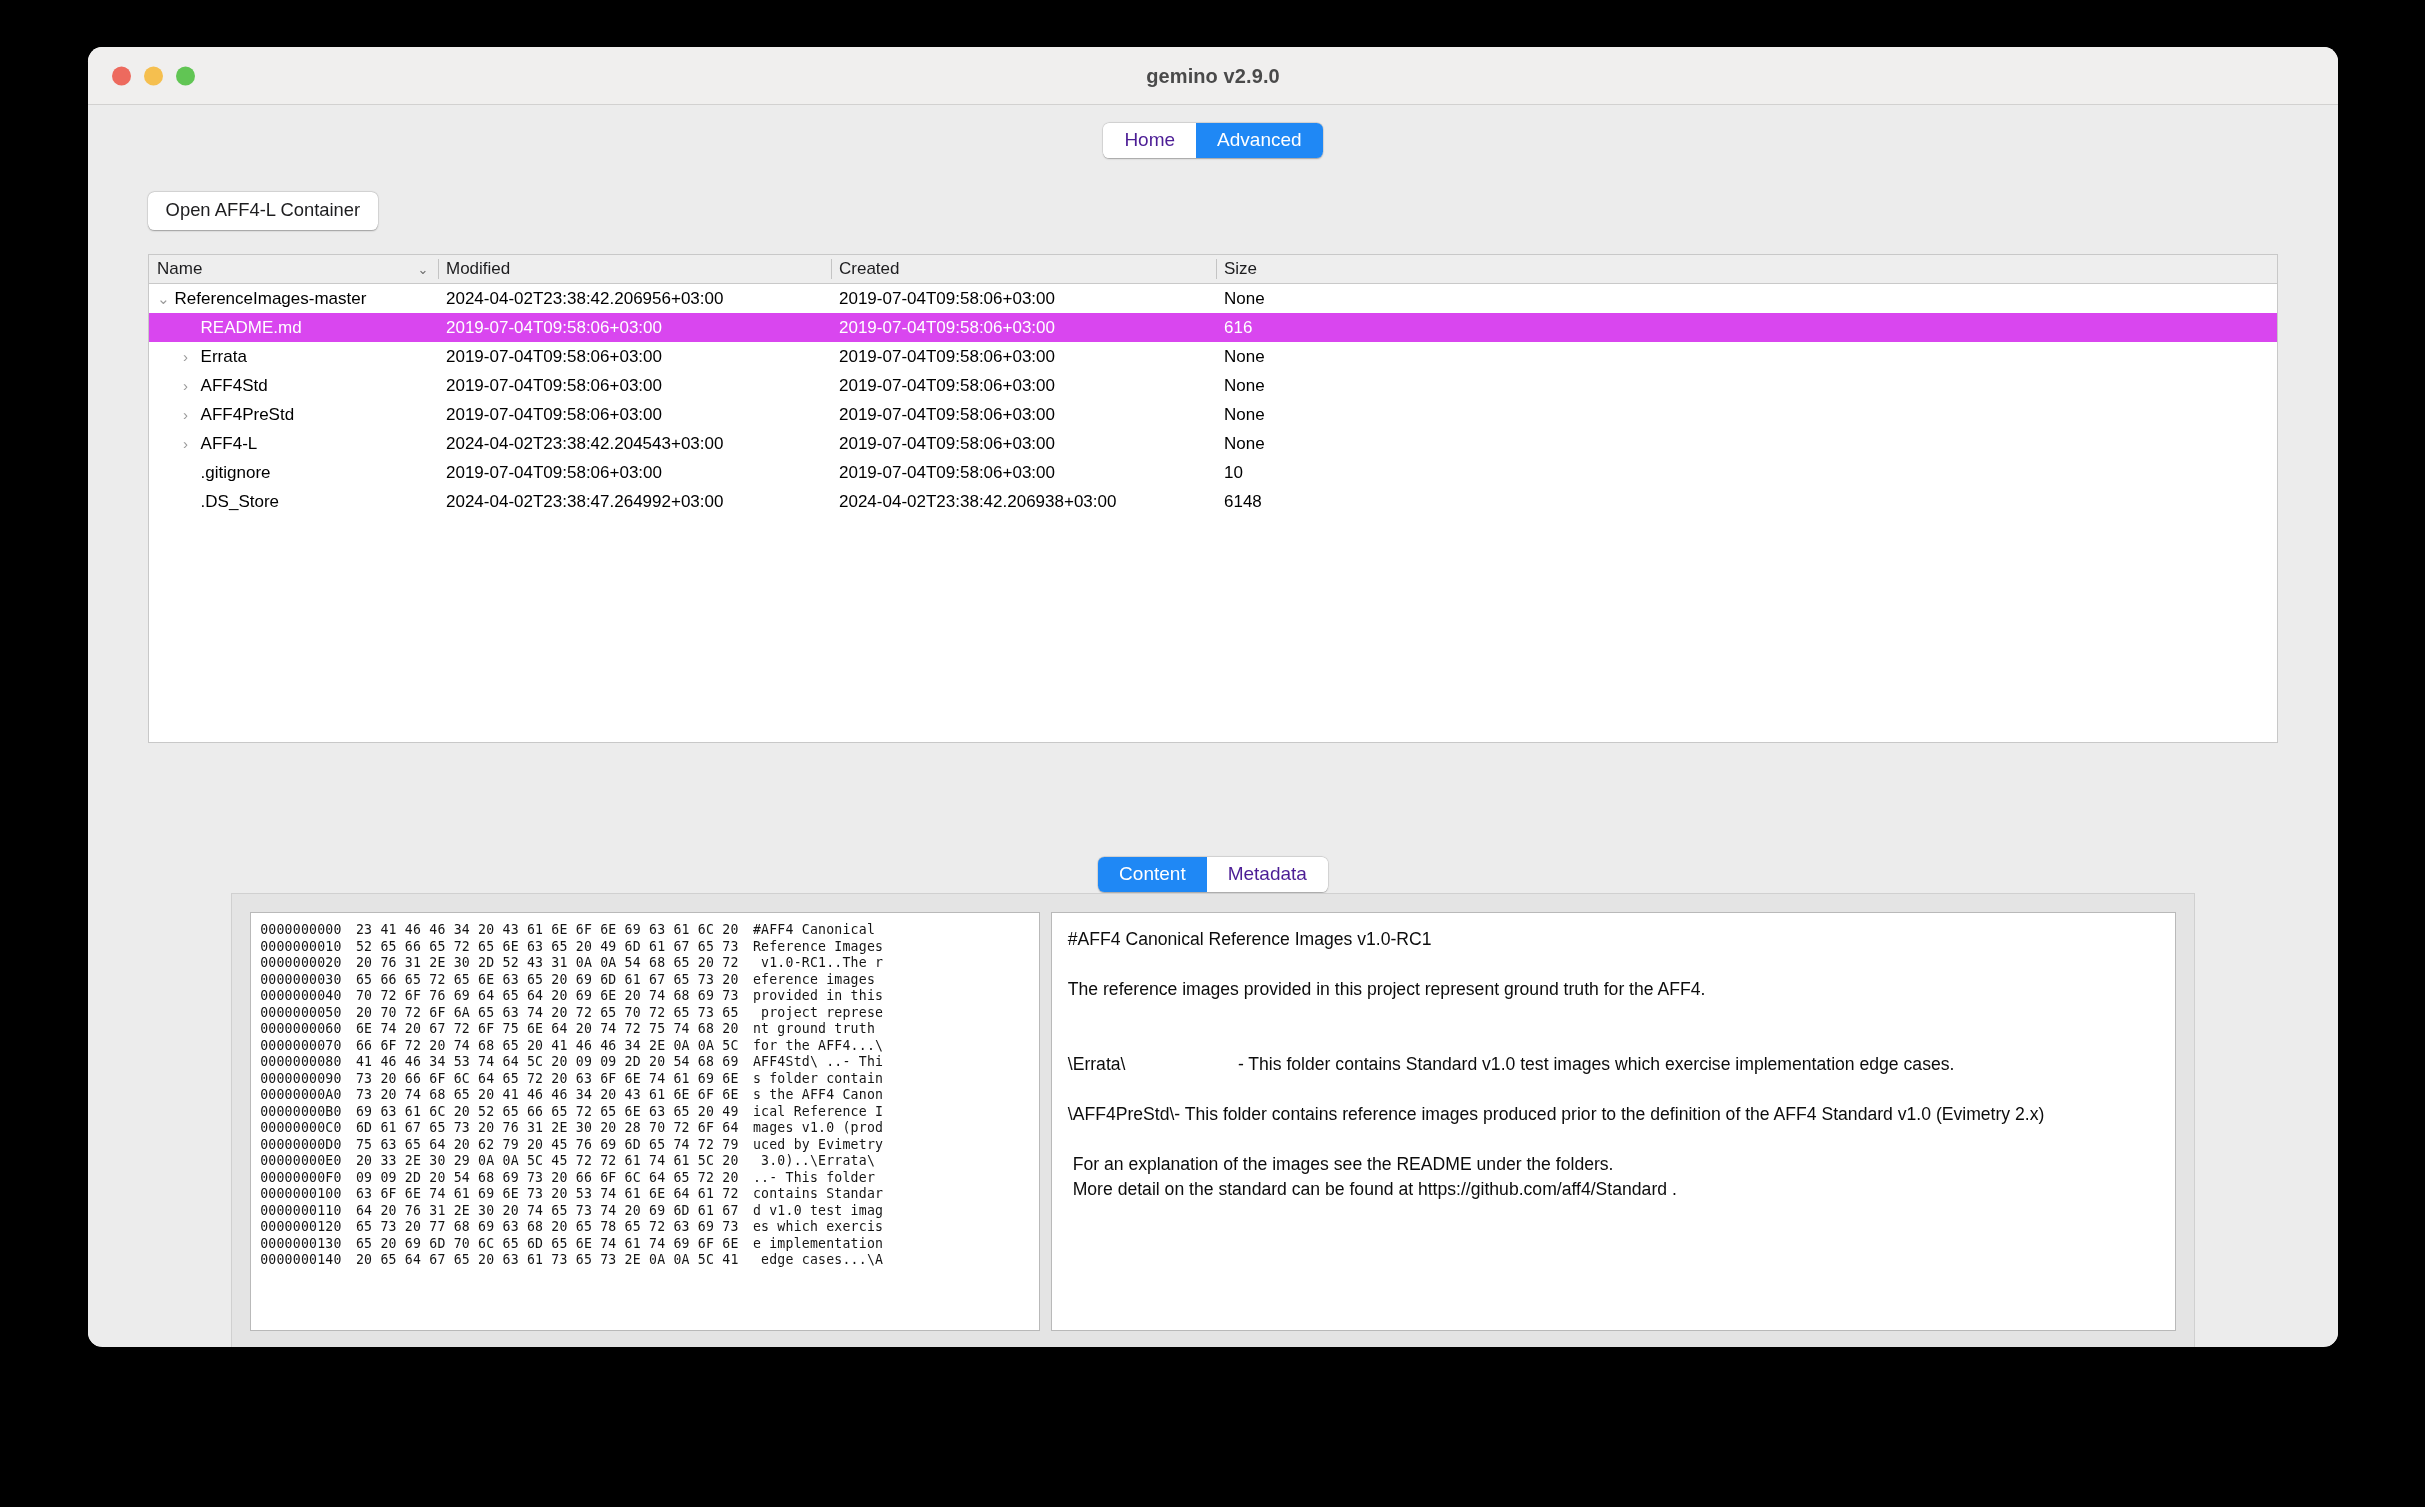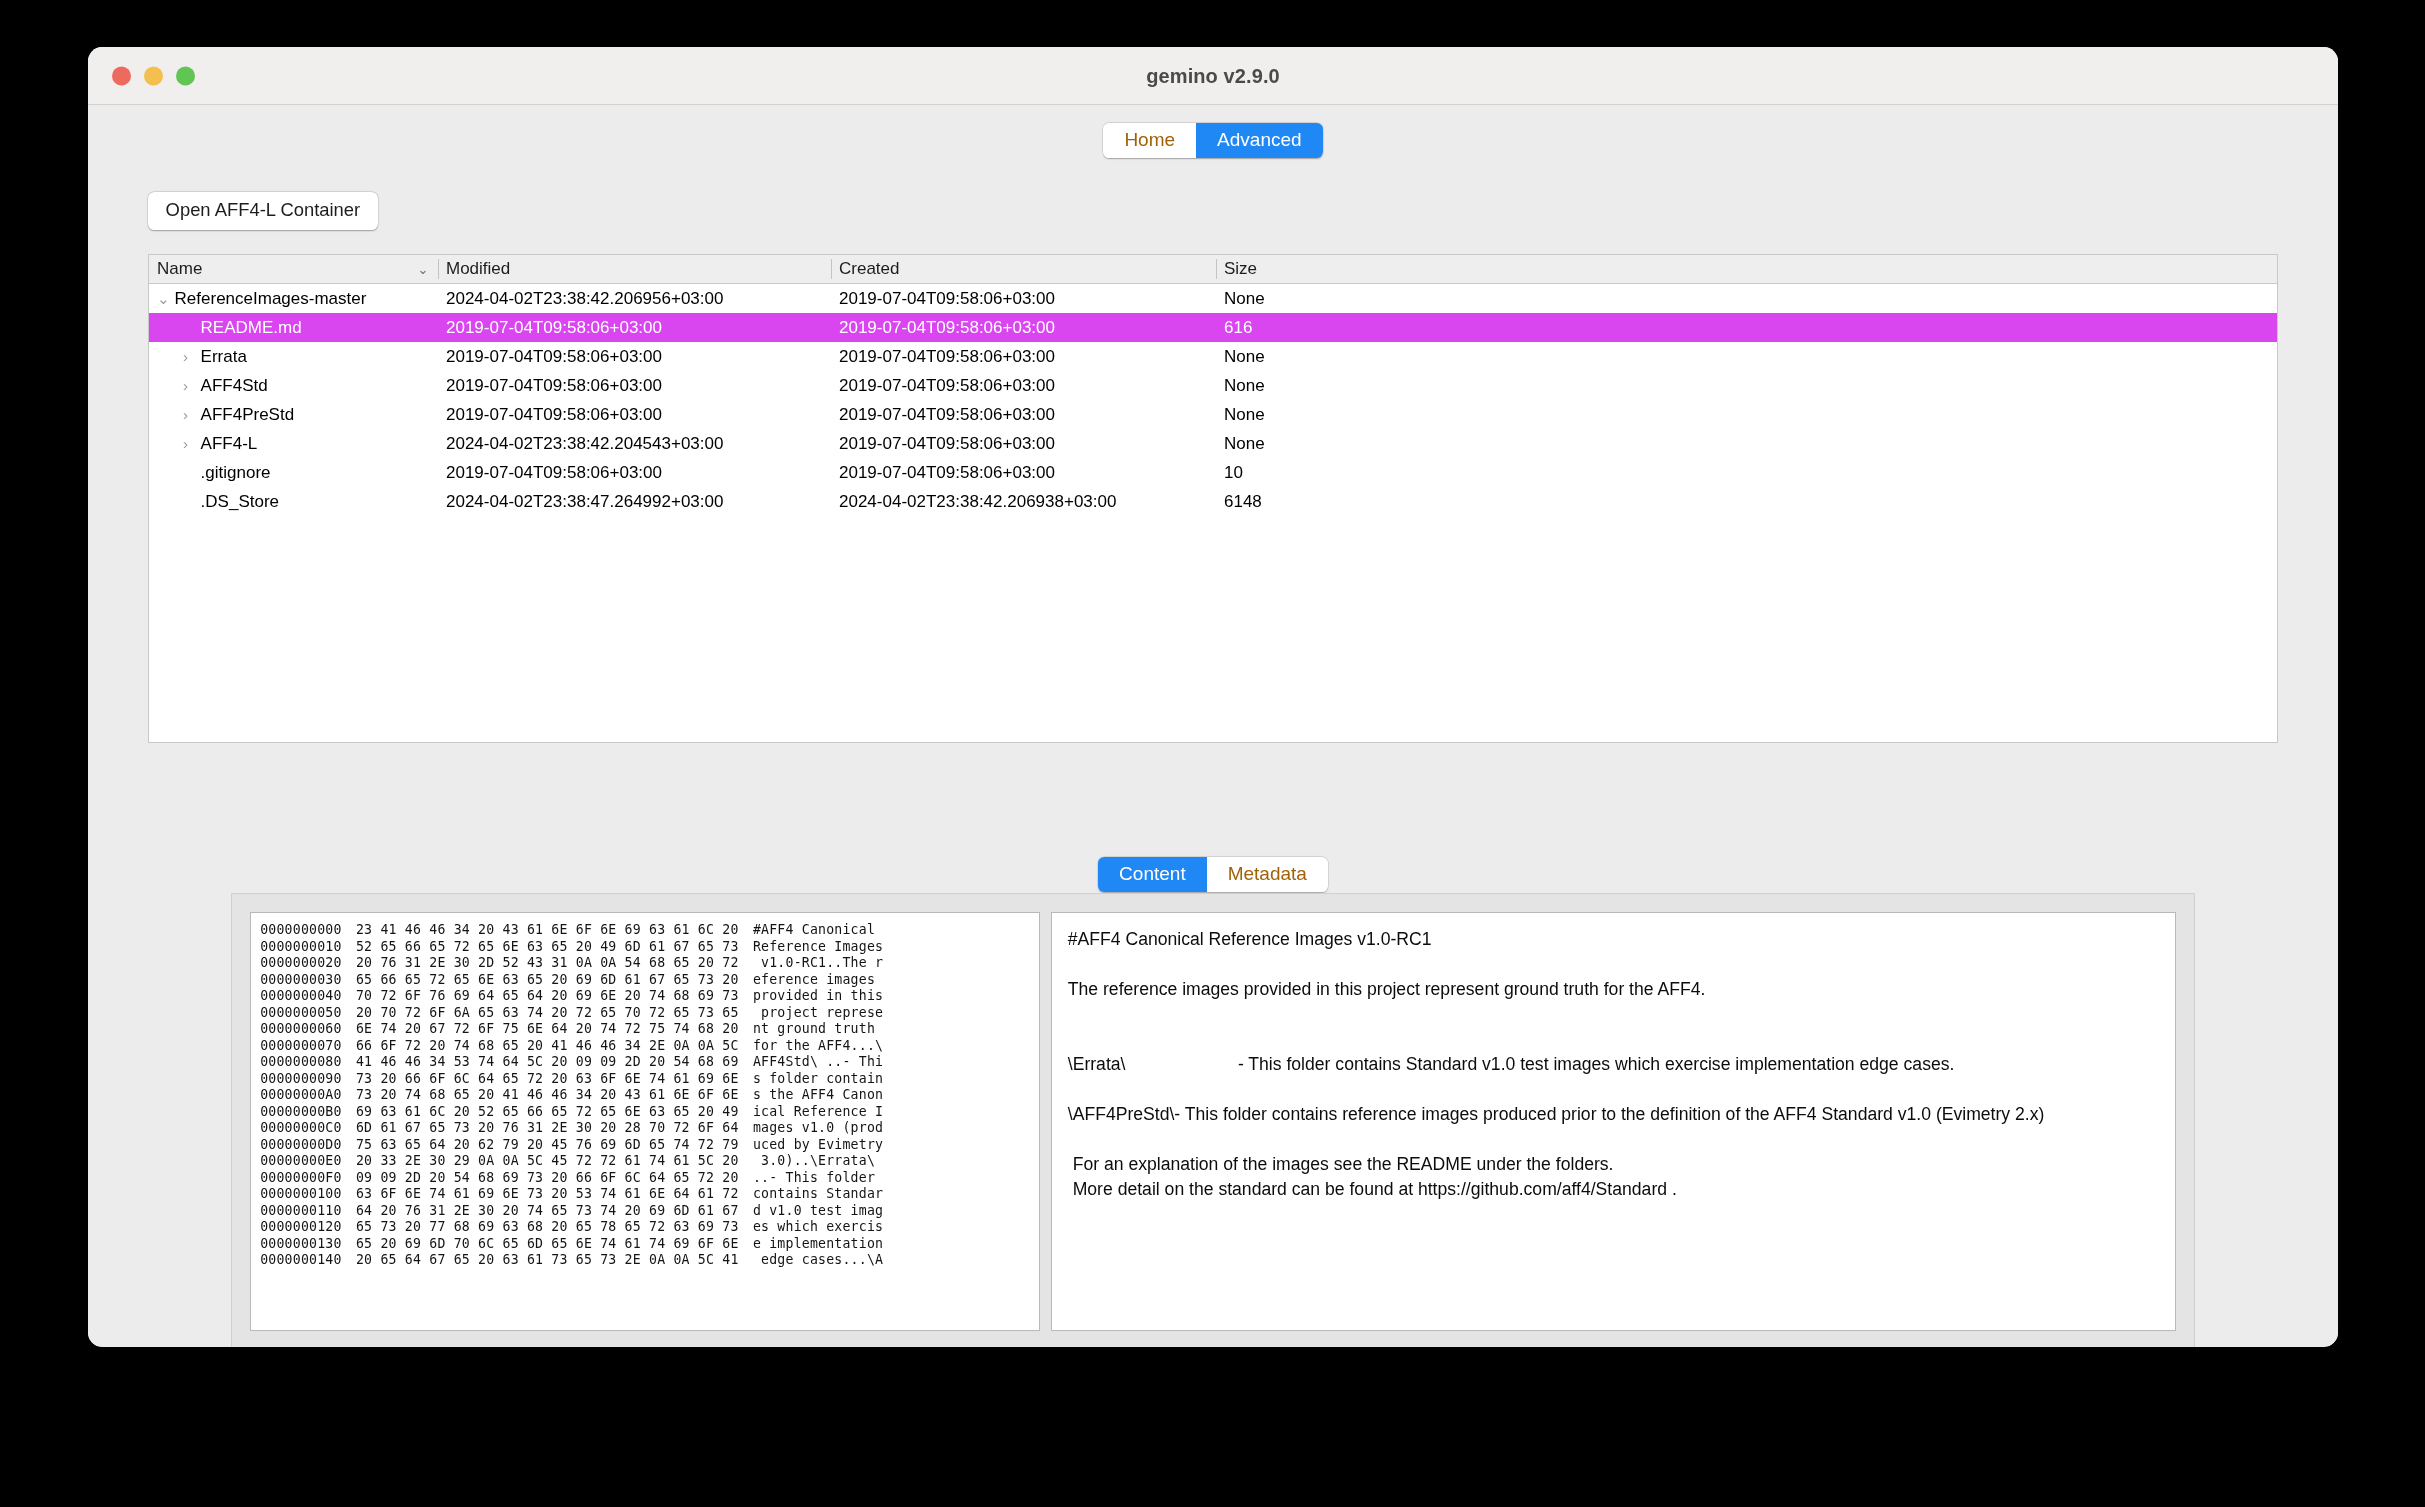--- a/index.html
+++ b/index.html
@@ -67,21 +67,21 @@
   .segmented {
     display: inline-flex;
     border-radius: 6.4px;
     overflow: hidden;
     box-shadow: 0 0.8px 1.6px rgba(0,0,0,0.28), 0 0 0 0.4px rgba(0,0,0,0.12);
   }
   .seg {
     font-size: 19px;
     padding: 7.2px 21px 8.8px;
     background: #ffffff;
-    color: #a16207;
+    color: #4c1d95;
     line-height: 1;
     white-space: nowrap;
   }
   .seg.active { background: #1f88f5; color: #ffffff; }
 
   #tabs-top {
     position: absolute;
     top: 17.6px;
     left: 0; right: 0;
     display: flex;

